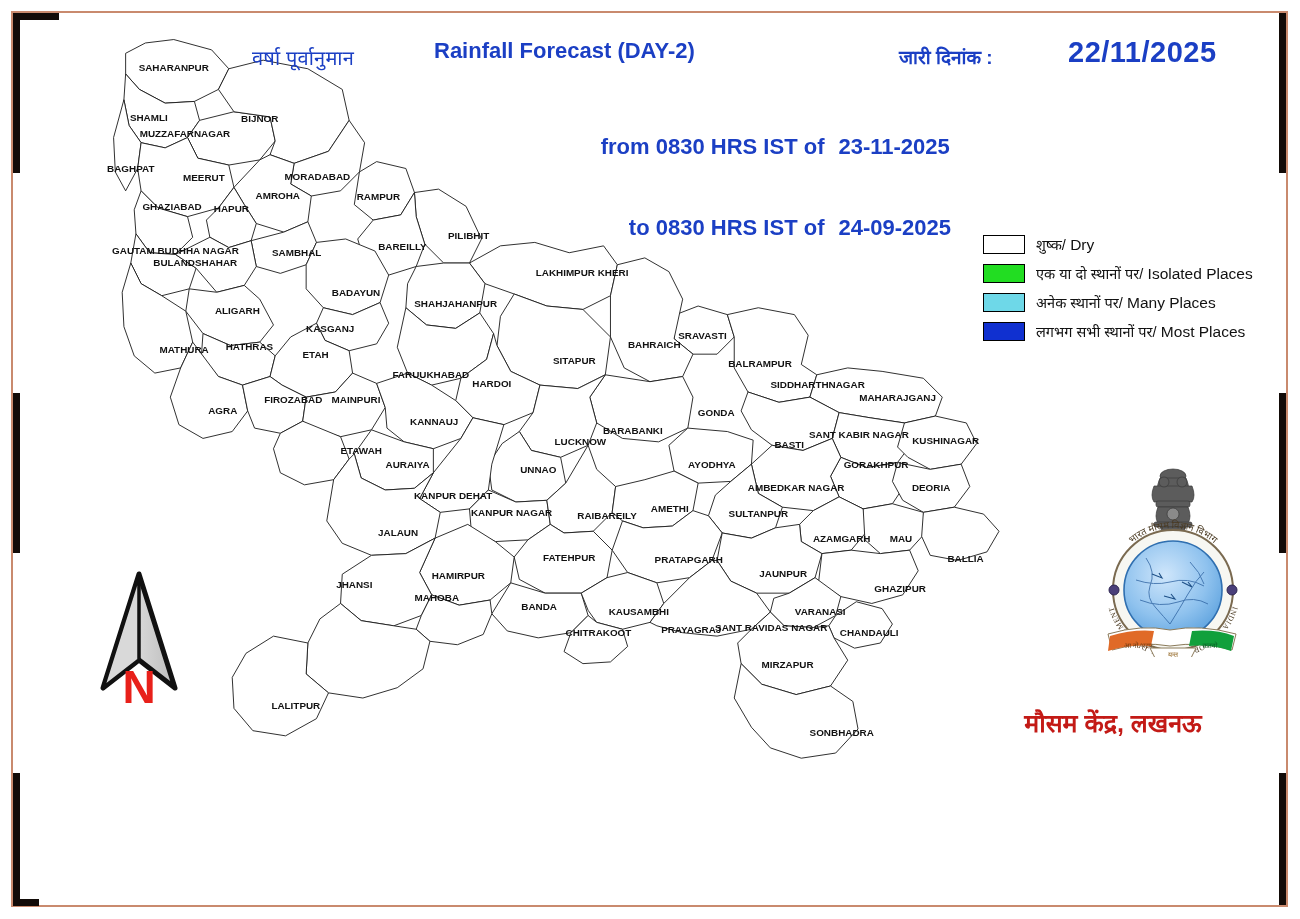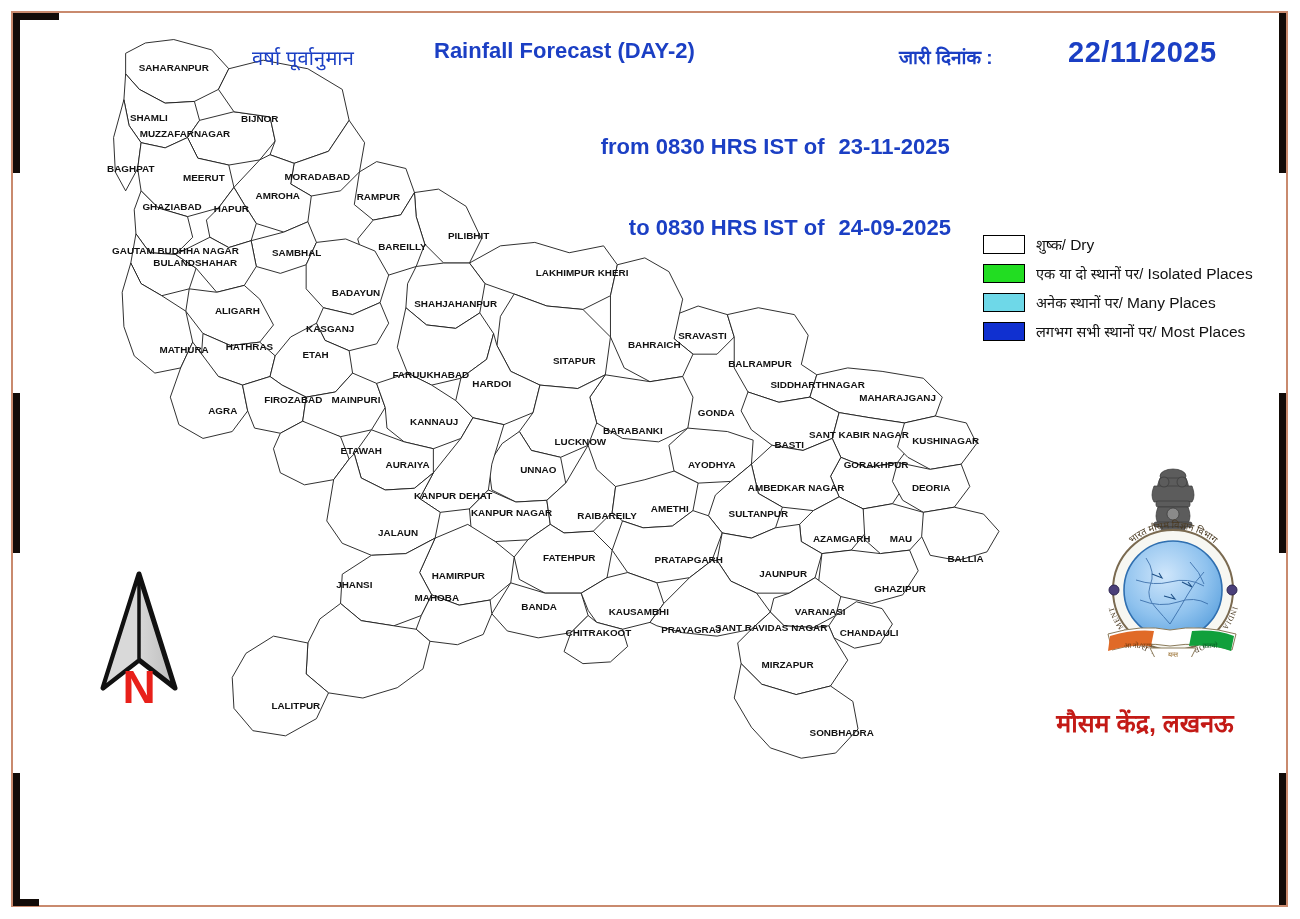--- a/index.html
+++ b/index.html
@@ -51,21 +51,21 @@
   
   #north{position:absolute;left:96px;top:570px;width:86px;height:135px;}
   #north-letter{position:absolute;left:96px;top:660px;width:86px;text-align:center;
                 font-size:46px;font-weight:bold;color:#e8201a;
                 font-family:"Liberation Sans",sans-serif;}
 
   
   #emblem{position:absolute;left:1078px;top:462px;width:190px;height:195px;}
 
   
-  #footer{position:absolute;left:1020px;top:705px;width:250px;text-align:center;
+  #footer{position:absolute;left:988px;top:705px;width:250px;text-align:center;
           font-size:25px;font-weight:bold;color:#c31a16;}
 </style>
 </head>
 <body>
 
 <div id="map">
 <svg viewBox="0 0 1300 919" xmlns="http://www.w3.org/2000/svg">
   <g id="district-shapes">
 
     <path class="dist" d="M40,62 L63,50 L96,46 L140,58 L160,80 L148,104 L120,118 L86,120 L56,104 L40,86 Z"></path>

